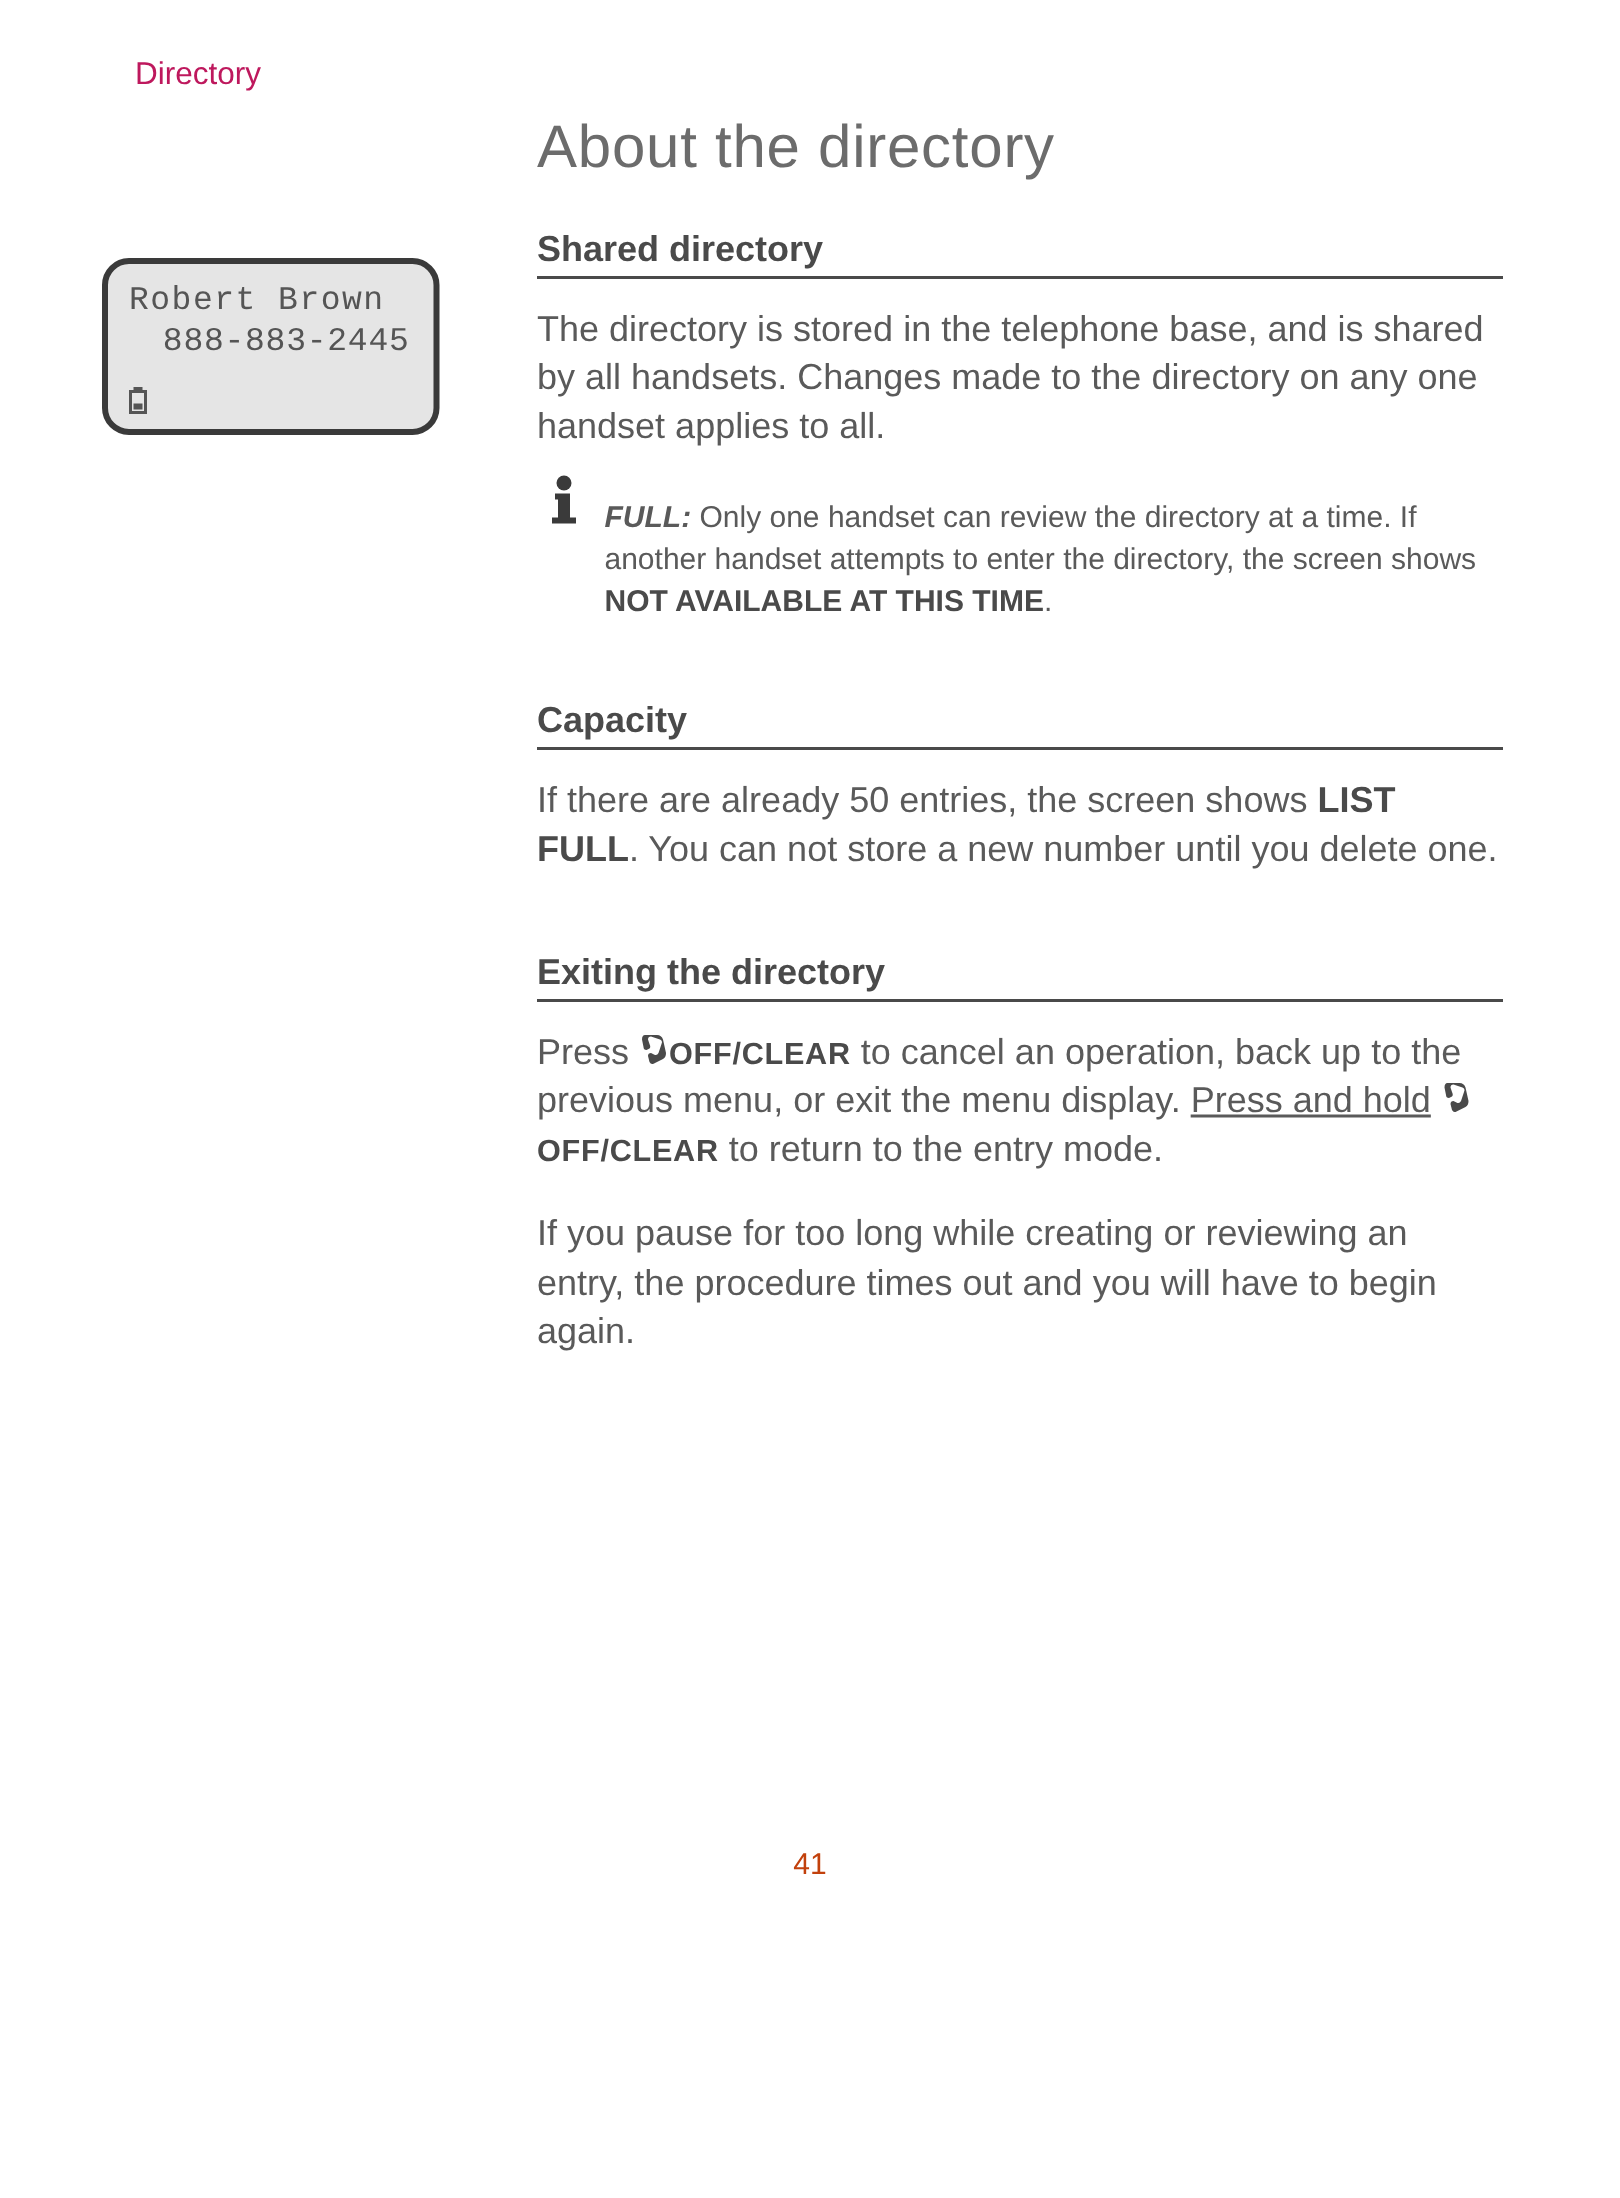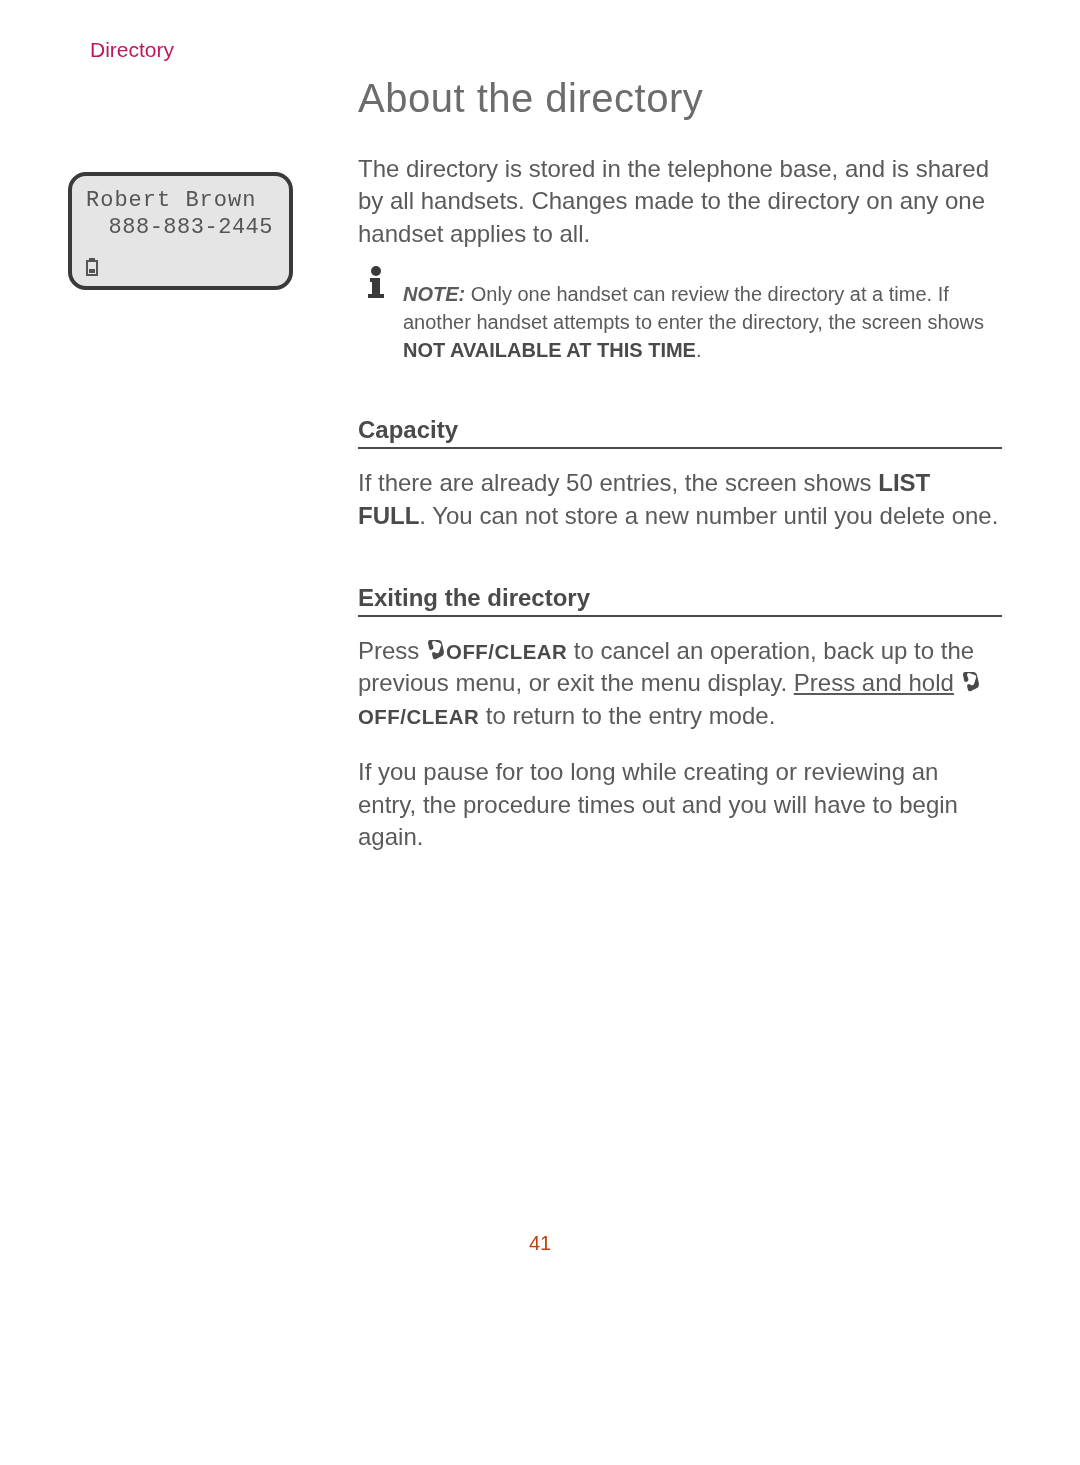--- a/index.html
+++ b/index.html
@@ -143,28 +143,29 @@
   <svg class="lcd-icon" viewBox="0 0 12 18">
     <rect x="3" y="0" width="6" height="3" fill="#555"></rect>
     <rect x="1" y="3" width="10" height="14" fill="none" stroke="#555" stroke-width="2"></rect>
     <rect x="3" y="11" width="6" height="4" fill="#555"></rect>
   </svg>
 </div>
 
 <div class="content">
   <h1 class="page-title">About the directory</h1>
 
+  <h2 class="section-heading">Shared directory</h2>
   <p class="body-text">The directory is stored in the telephone base, and is shared by all handsets. Changes made to the directory on any one handset applies to all.</p>
 
   <div class="note-block">
     <svg class="note-icon" viewBox="0 0 36 36">
       <circle cx="18" cy="7" r="5" fill="#3a3a3a"></circle>
       <path d="M 12 14 L 22 14 L 22 30 L 26 30 L 26 34 L 10 34 L 10 30 L 14 30 L 14 18 L 12 18 Z" fill="#3a3a3a"></path>
     </svg>
-    <span class="note-label">NOTE:</span><span> Only one handset can review the directory at a time. If another handset attempts to enter the directory, the screen shows </span><span class="bold">NOT AVAILABLE AT THIS TIME</span><span>.</span>
+    <span class="note-label">FULL:</span><span> Only one handset can review the directory at a time. If another handset attempts to enter the directory, the screen shows </span><span class="bold">NOT AVAILABLE AT THIS TIME</span><span>.</span>
   </div>
 
   <h2 class="section-heading section-space">Capacity</h2>
   <p class="body-text">
     <span>If there are already 50 entries, the screen shows </span><span class="bold">LIST FULL</span><span>. You can not store a new number until you delete one.</span>
   </p>
 
   <h2 class="section-heading section-space">Exiting the directory</h2>
   <p class="body-text">
     <span>Press </span><svg class="handset-icon" width="20" height="24" viewBox="0 0 20 24">

